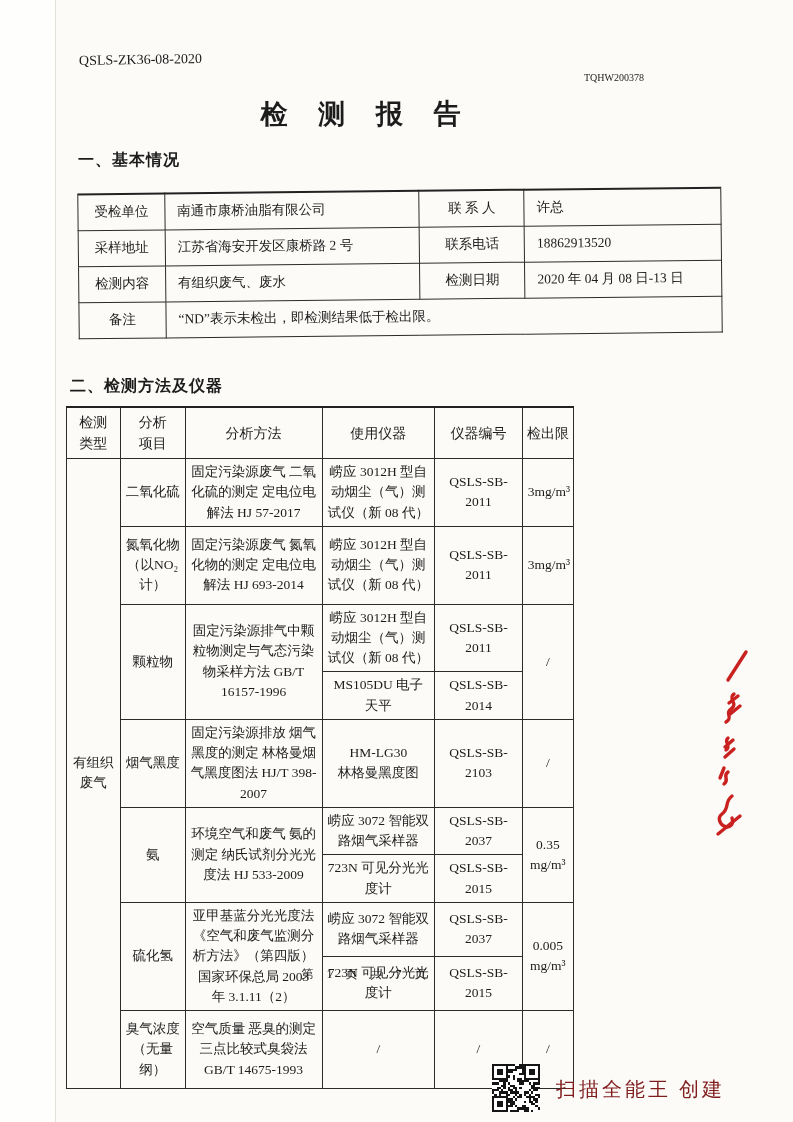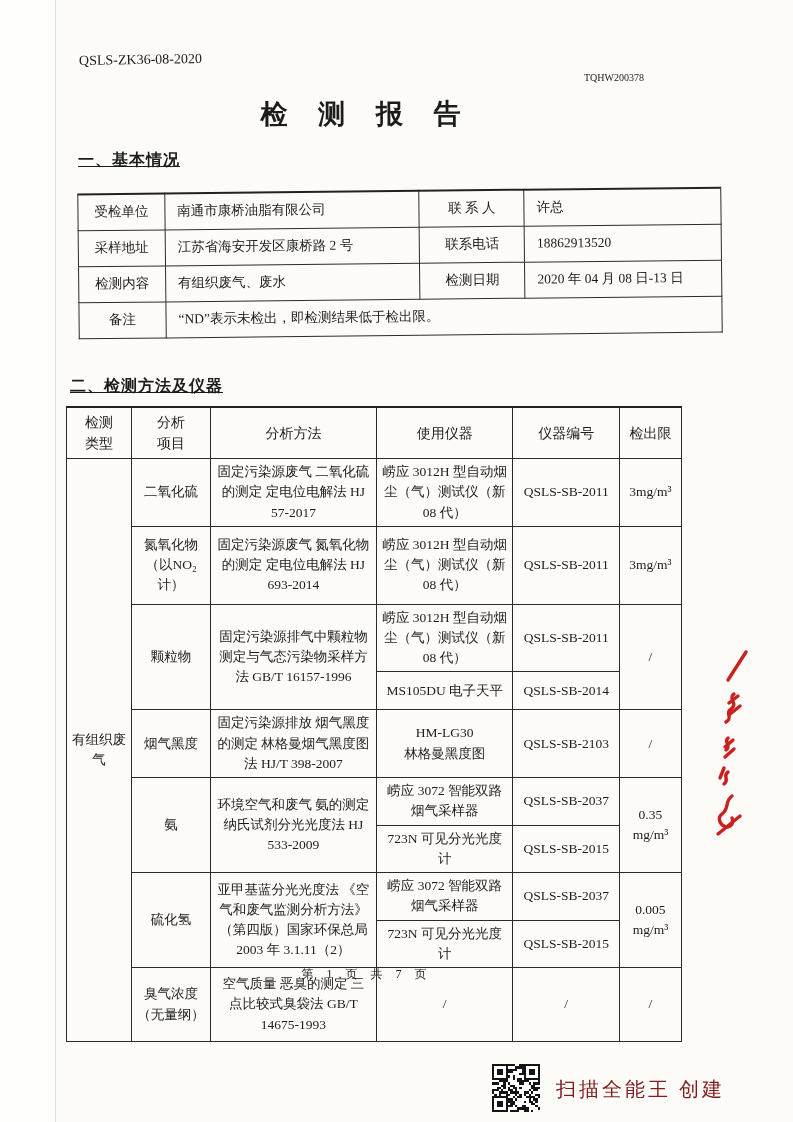--- a/index.html
+++ b/index.html
@@ -11,35 +11,35 @@
   }
   .paper{position:absolute;inset:0;background:#fcfbf8;}
   .margin-strip{position:absolute;left:0;top:0;bottom:0;width:55px;background:#fefefc;}
   .page-edge{position:absolute;left:55px;top:0;bottom:0;width:1px;background:#e3e1da;}
 
   .doc-code{position:absolute;left:79px;top:52px;font-size:14px;transform:rotate(-1deg);}
   .report-no{position:absolute;left:584px;top:72px;font-size:10px;}
   .report-title{position:absolute;left:0;right:60px;top:96px;text-align:center;
     font-size:27px;font-weight:700;letter-spacing:12px;transform:rotate(-0.3deg);}
 
-  .sec-heading{position:absolute;font-size:16px;font-weight:700;letter-spacing:1px;text-decoration:underline;}
+  .sec-heading{position:absolute;font-size:16px;font-weight:700;letter-spacing:1px;}
   .sec1{left:78px;top:150px;}
   .sec2{left:70px;top:376px;}
 
   table{border-collapse:collapse;table-layout:fixed;}
   td,th{border:1px solid #2b2b2b;vertical-align:middle;white-space:pre-line;
     font-weight:normal;line-height:1.5;}
 
   .t1{position:absolute;left:78px;top:190px;width:644px;transform:rotate(-0.6deg);
     border-top:2.5px solid #222;}
   .t1 td{font-size:13.5px;height:29px;padding:3px 8px;}
   .t1 .lbl{text-align:center;padding:3px 4px;}
   .t1 .val{text-align:left;padding-left:12px;}
 
-  .t2{position:absolute;left:66px;top:406px;width:616px;border-top:2.5px solid #222;border-radius:15px;}
+  .t2{position:absolute;left:66px;top:406px;width:508px;border-top:2.5px solid #222;border-radius:15px;}
   .t2 th{font-size:14px;text-align:center;padding:4px 2px;}
   .t2 td{font-size:13.5px;text-align:center;padding:3px 5px;}
   .t2 td.item{padding:8px 2px;}
   .rh0{height:46px;}
   .rh1{height:57px;} .rh2{height:57px;}
   .rh3{height:62px;} .rh4{height:38px;}
   .rh5{height:58px;}
   .rh6{height:42px;} .rh7{height:44px;}
   .rh8{height:42px;} .rh9{height:46px;}
   .rh10{height:74px;margin-left:21px;}

